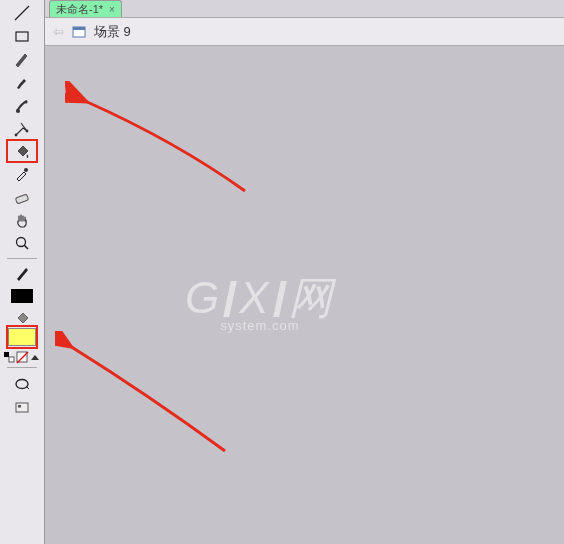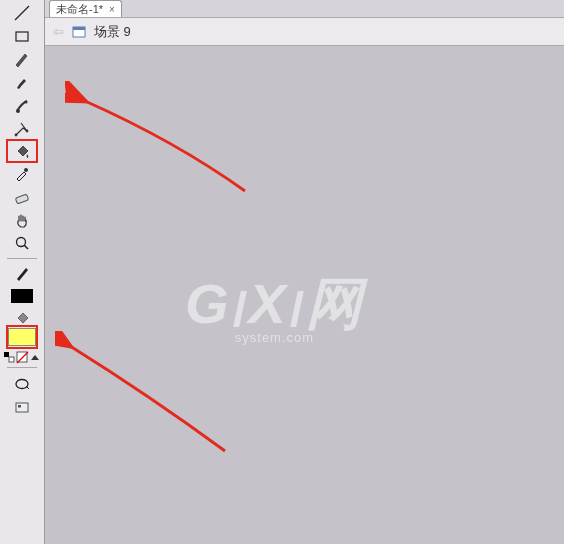--- a/index.html
+++ b/index.html
@@ -41,21 +41,21 @@
   .tabbar {
     height: 18px;
     background: #d6d3da;
     border-bottom: 1px solid #aaa;
     display: flex;
     align-items: flex-end;
     padding-left: 4px;
   }
   .tab {
     height: 17px;
-    background: #ffffff;
+    background: #86efac;
     border: 1px solid #999;
     border-bottom: none;
     border-top-left-radius: 3px;
     border-top-right-radius: 3px;
     padding: 0 6px;
     font-size: 11px;
     color: #444;
     display: flex;
     align-items: center;
     gap: 6px;
@@ -81,21 +81,21 @@
     background: #c5c3c9;
     position: relative;
   }
 
   .watermark {
     position: absolute;
     top: 230px; left: 140px;
     color: rgba(255,255,255,0.5);
     display: flex; flex-direction: column; align-items: center;
   }
-  .watermark .big { font-size: 56px; font-weight: bold; font-style: italic; letter-spacing: 2px; line-height: 1; }
+  .watermark .big { font-size: 44px; font-weight: normal; font-style: italic; letter-spacing: 2px; line-height: 1; }
   .watermark .big .bar { display:inline-block; width:6px; height:36px; background:rgba(255,255,255,0.5); margin: 0 6px; transform: skewX(-12deg); vertical-align: -4px;}
   .watermark .sm { font-size: 13px; letter-spacing: 1px; margin-top: -2px; }
 
   .arrow { position: absolute; }
 </style>
 </head>
 <body>
 
 <div class="toolbar">
   <div class="tool">

